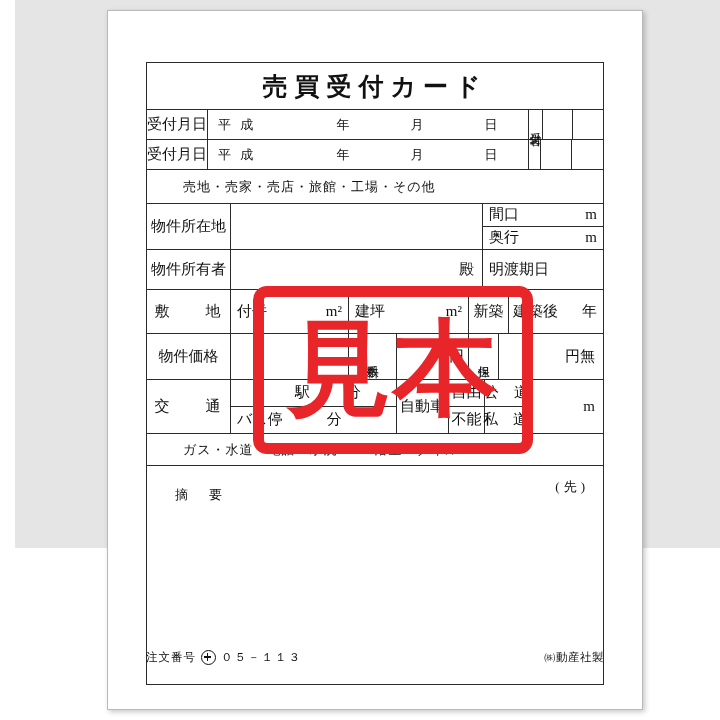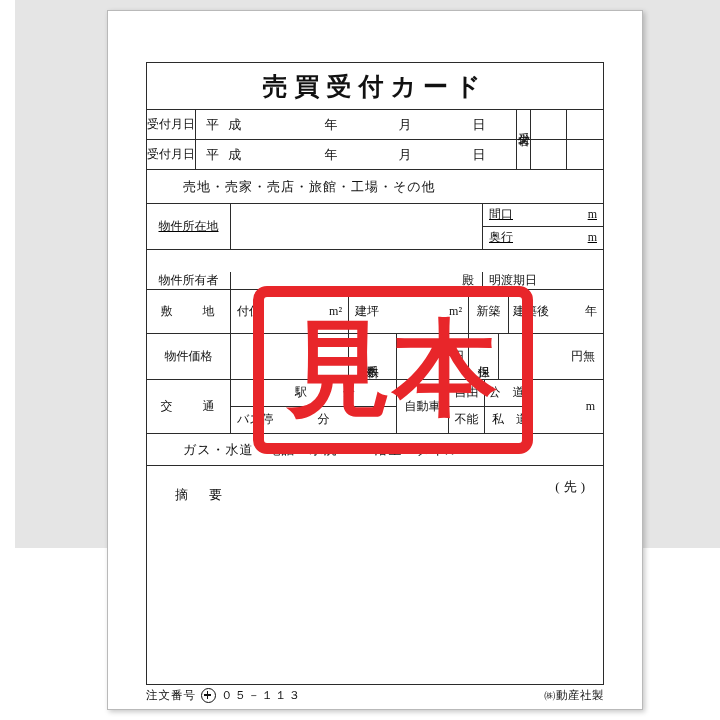--- a/index.html
+++ b/index.html
@@ -69,21 +69,21 @@
   .title {
     font-size: 25px;
     letter-spacing: 7px;
     font-weight: bold;
     color: #111;
     font-family: "Liberation Serif", serif;
   }
   .title .kana { font-family: "Liberation Sans", sans-serif; }
 
   .lbl {
-    font-size: 12px;
+    font-size: 15px;
     color: #111;
     white-space: nowrap;
   }
   .sp2 { letter-spacing: 2px; }
 
   .label-col {
     width: 84px;
     justify-content: center;
   }
   .vert {
@@ -106,22 +106,22 @@
   .date-fields .heisei { width: 88px; font-size: 13px; letter-spacing: 3px; }
   .date-fields .u { width: 74px; text-align: center; font-size: 13px; }
 
   .kind-row { height: 34px; }
   .kind-row .t {
     padding-left: 36px;
     font-size: 13px;
     letter-spacing: 1px;
   }
 
-  .addr-row { height: 46px; text-decoration: underline; }
-  .owner-row { height: 40px; align-items: flex-end; }
+  .addr-row { height: 46px; }
+  .owner-row { height: 40px; }
   .land-row { height: 44px; }
   .price-row { height: 46px; }
   .traffic-row { height: 54px; }
   .util-row { height: 32px; }
   .remark-row { height: 178px; }
 
   .stack {
     flex-direction: column;
     align-items: stretch;
     justify-content: center;
@@ -155,21 +155,21 @@
     position: absolute;
     right: 14px;
     bottom: 8px;
     font-size: 13px;
     color: #111;
   }
   
   .footer {
     position: absolute;
     left: 131px;
-    top: 688px;
+    top: 650px;
     width: 458px;
     display: flex;
     align-items: center;
     font-size: 11.5px;
     color: #111;
   }
   .footer .order { letter-spacing: 1px; }
   .footer .mark {
     display: inline-block;
     width: 13px;

